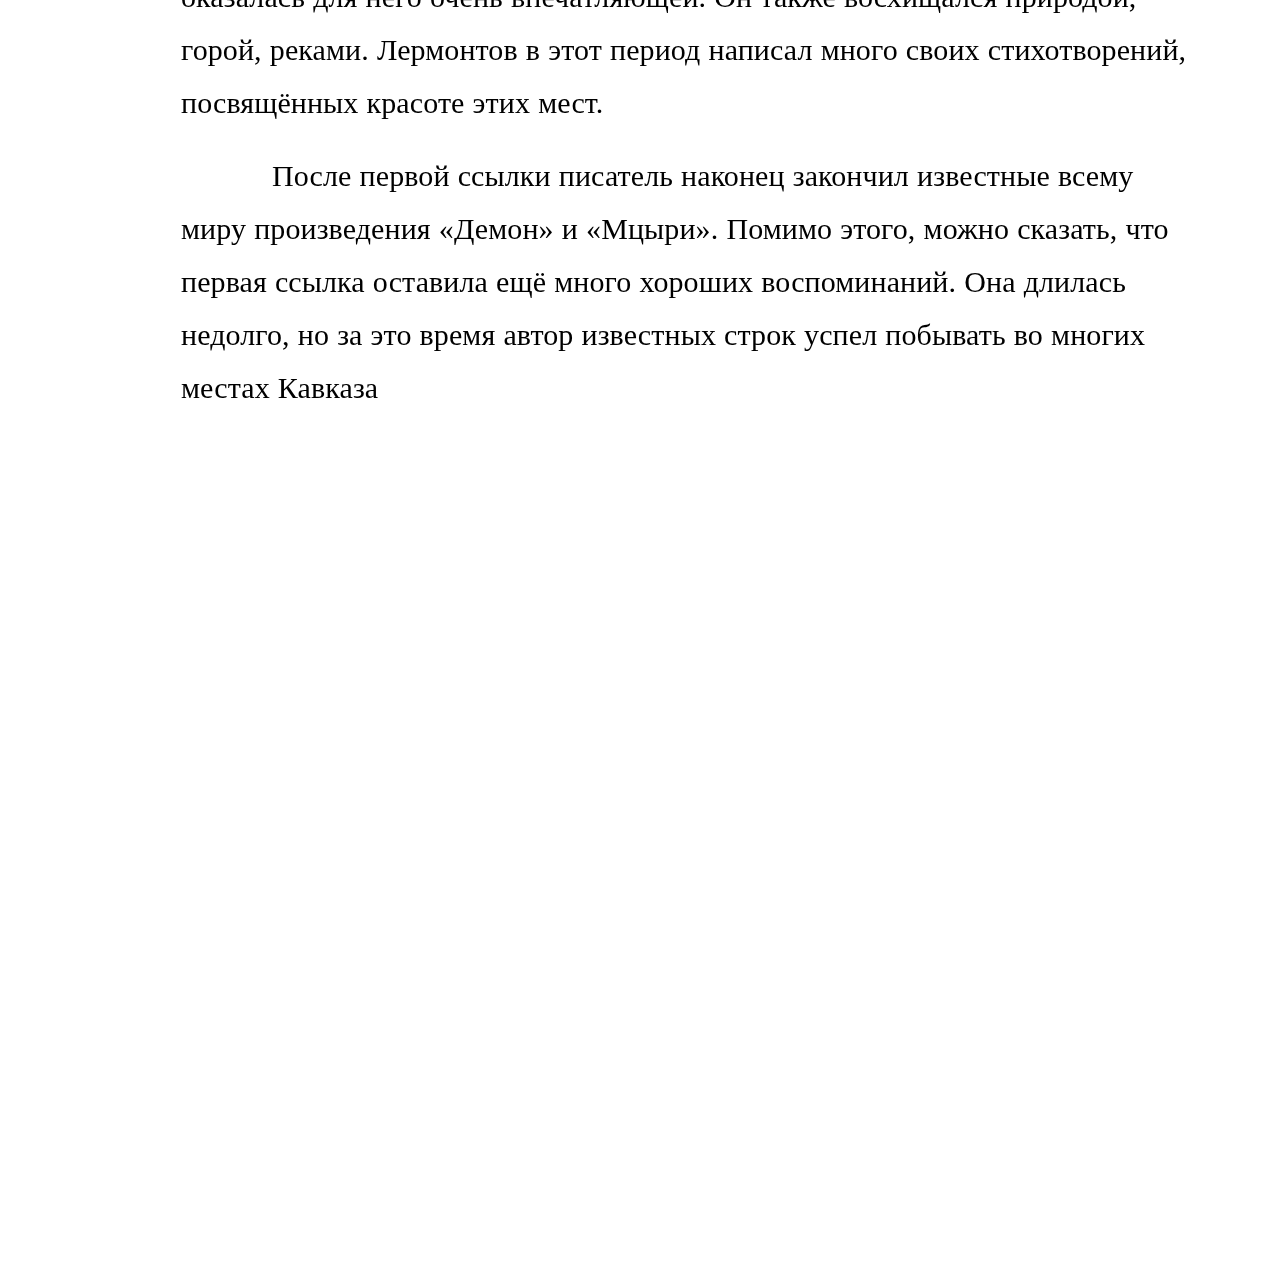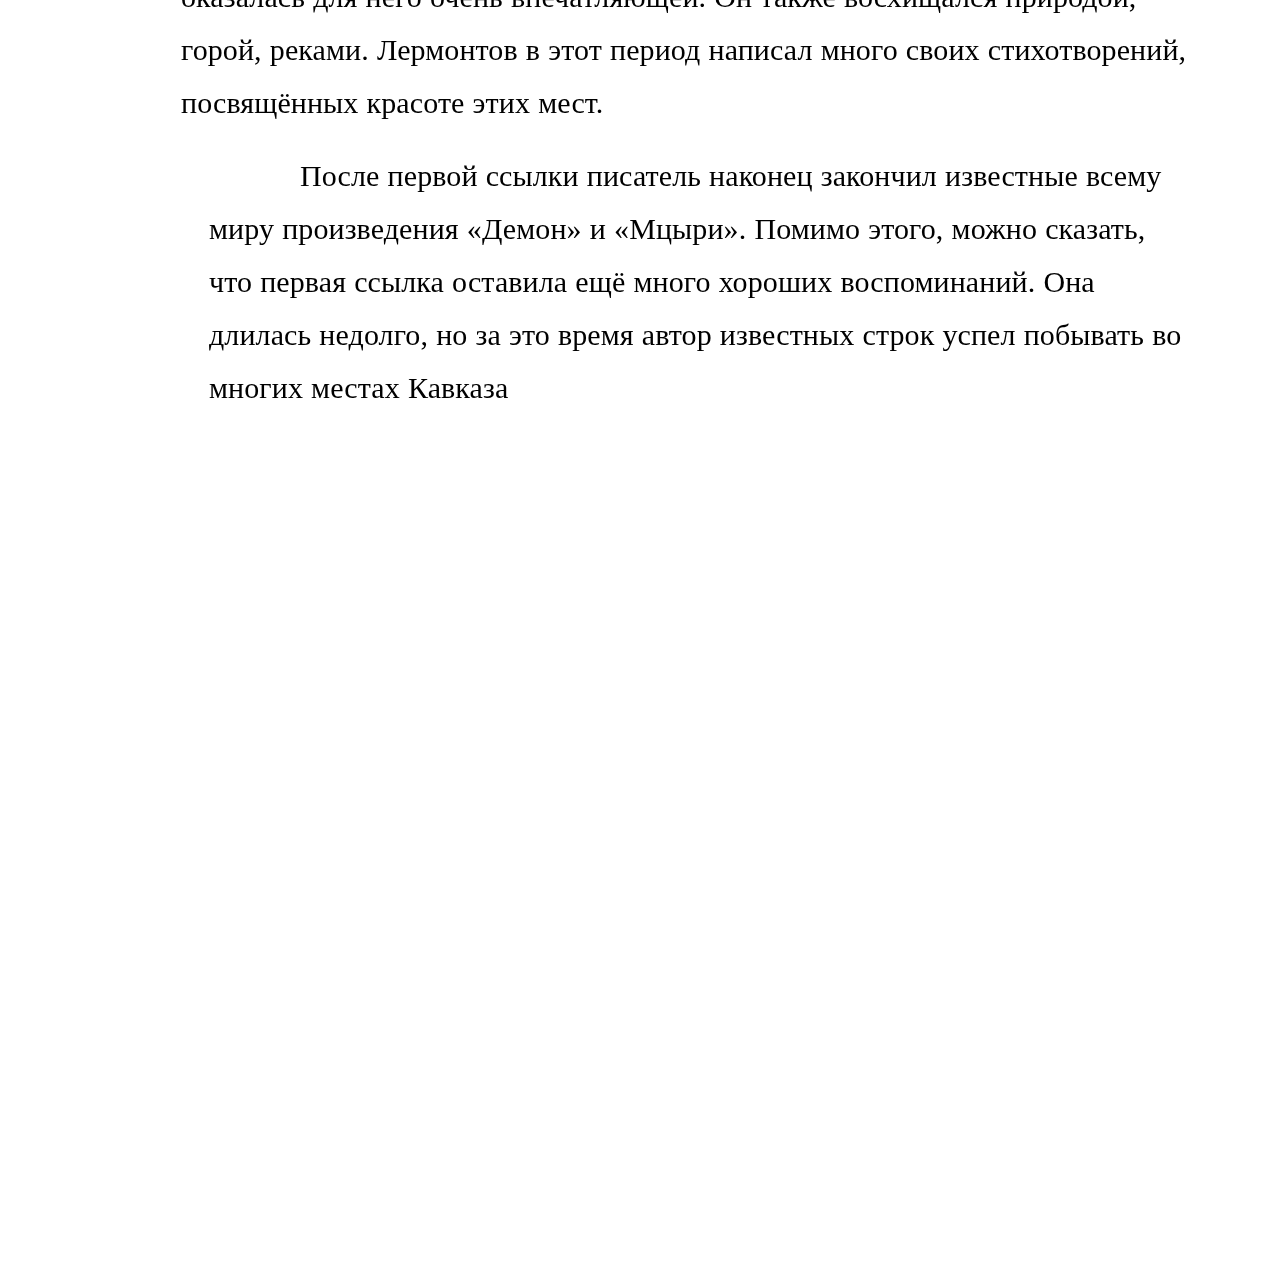--- a/index.html
+++ b/index.html
@@ -43,21 +43,20 @@
     word-spacing: 0.5px;
     white-space: pre-wrap;
   }
 
   p.para + p.para {
     margin-top: 20px;    
   }
 
   p.indent {
     text-indent: 91px;
-    margin-left: 28px;
   }
 </style>
 </head>
 <body>
 
 <div class="page">
 
   <div class="text-column">
 
     <p class="para">оказалась для него очень впечатляющей. Он также восхищался природой, горой, реками. Лермонтов в этот период написал много своих стихотворений, посвящённых красоте этих мест.</p>

